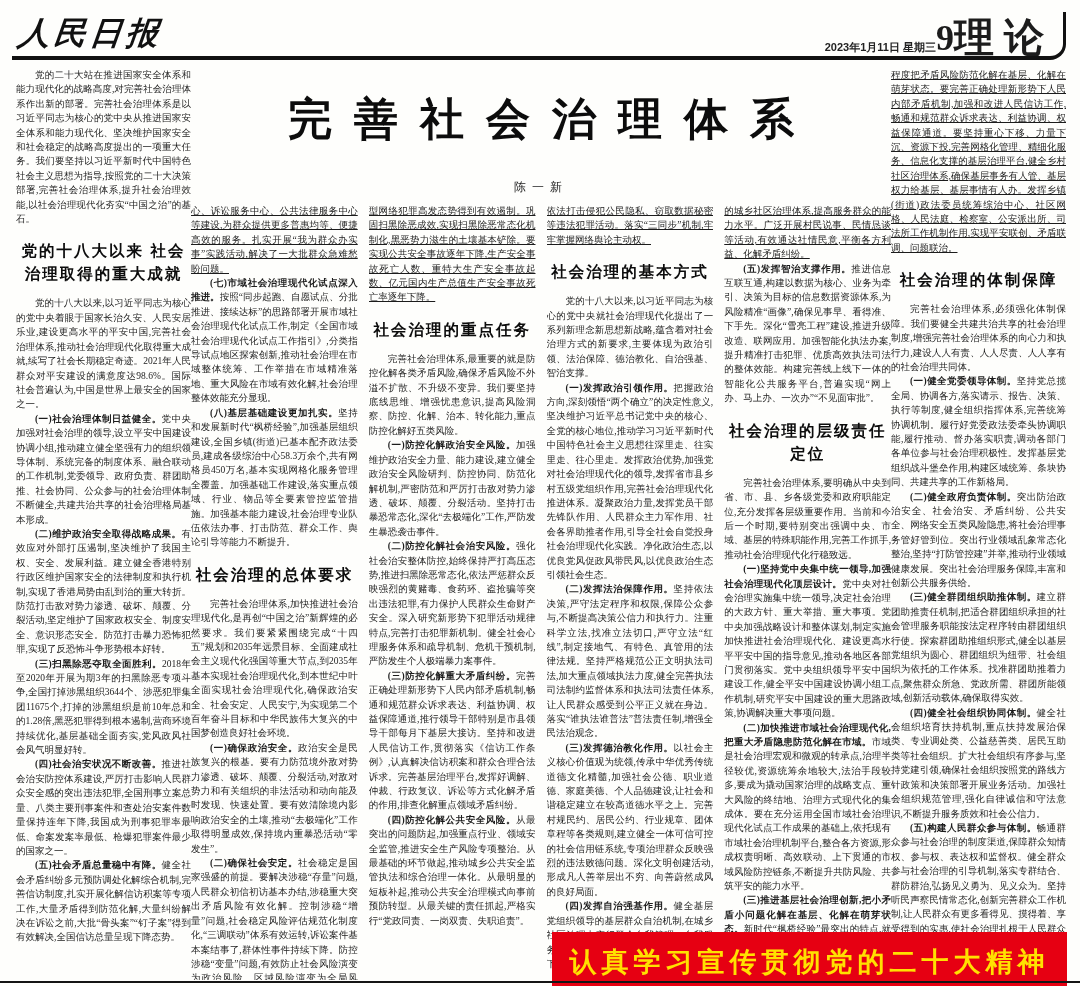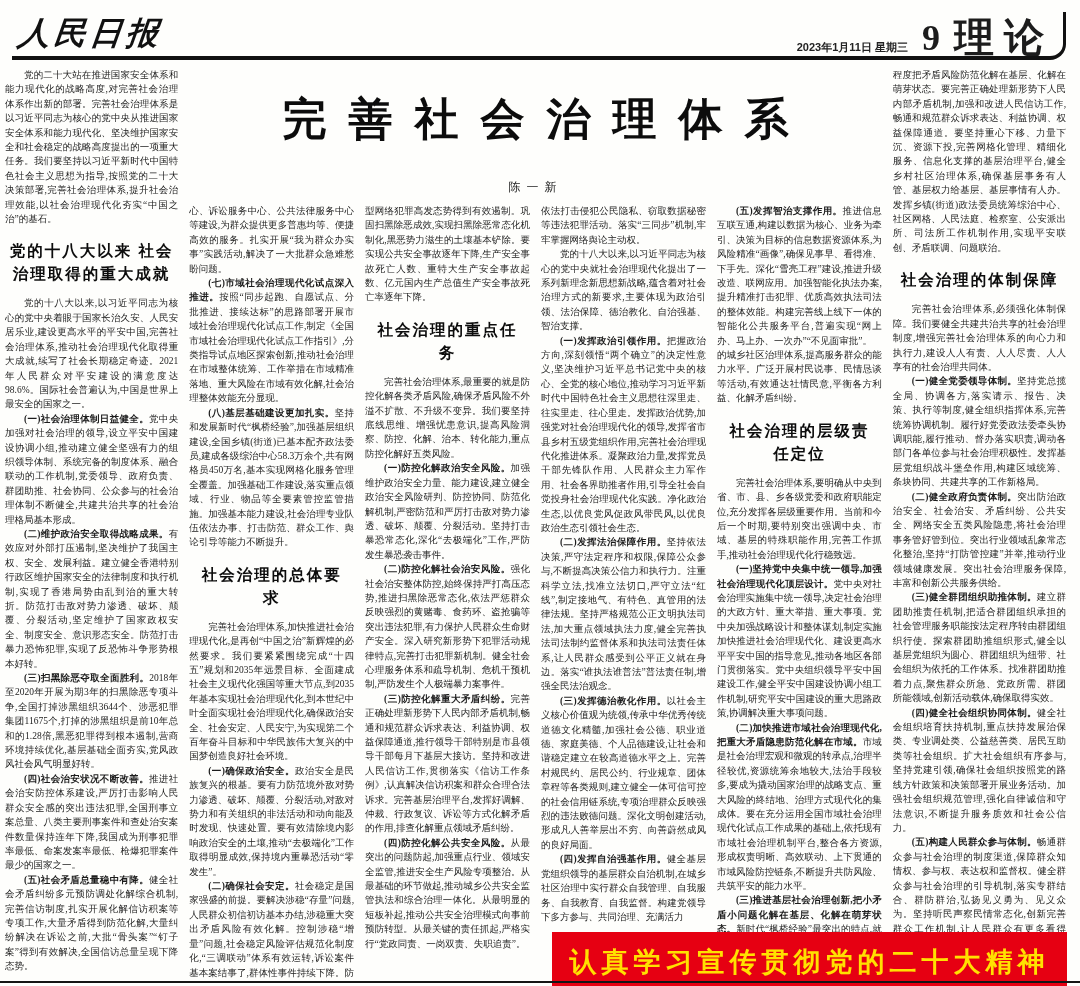--- a/index.html
+++ b/index.html
@@ -3,39 +3,39 @@
 <meta charset="utf-8">
 <style>
   html,body{margin:0;padding:0;background:#e9e9e6;}
   .page{position:relative;width:1080px;height:986px;margin:0 auto;background:#fefefc;
         font-family:"Liberation Serif","DejaVu Serif",serif;color:#1c1c1c;overflow:hidden;}
   
   .hdr{position:relative;height:62px;}
   .masthead{position:absolute;left:18px;top:12px;font-family:"DejaVu Serif",serif;
             font-weight:900;font-style:italic;font-size:32px;letter-spacing:4px;
             transform:skewX(-6deg);color:#111;}
-  .hdr-right{position:absolute;right:26px;top:10px;display:flex;align-items:center;gap:14px;}
+  .hdr-right{position:absolute;right:26px;top:10px;display:flex;align-items:center;}
   .date{font-family:"Liberation Sans",sans-serif;font-size:11px;font-weight:bold;color:#222;
         position:relative;top:10px;}
   .pagenum{font-size:36px;font-weight:bold;font-family:"Liberation Serif",serif;}
   .section{font-size:40px;font-weight:bold;letter-spacing:10px;font-family:"Liberation Serif",serif;}
   .hdr-rule{position:absolute;left:12px;right:14px;top:12px;height:44px;
             border-bottom:4px solid #111;border-right:3px solid #111;
             border-bottom-right-radius:16px;pointer-events:none;}
   
-  .content{display:flex;gap:11px;padding:6px 14px 0 5px;height:912px;}
+  .content{display:flex;padding:6px 14px 0 16px;height:912px;}
   .col{flex:1 1 0;overflow:hidden;text-align:justify;}
   .mid{flex:4 4 0;display:flex;flex-direction:column;min-width:0;}
   .headline-block{height:136px;text-align:center;}
   .headline-block h1{margin:22px 0 0 0;font-family:"Liberation Sans",sans-serif;
             font-weight:900;font-size:44px;letter-spacing:22px;text-indent:22px;color:#0c0c0c;}
   .author{margin-top:30px;font-size:12px;letter-spacing:6px;color:#222;}
   .mid-cols{display:flex;gap:11px;flex:1;min-height:0;}
   .para{margin:0;font-size:9.5px;line-height:14.4px;text-indent:2em;}
-  .para.noindent{text-indent:0;}
+  .para.noindent{text-indent:0;text-decoration:underline;}
   .lead{font-weight:bold;}
   .col-heading{font-family:"Liberation Sans",sans-serif;font-weight:900;font-size:15.5px;
             line-height:23px;text-align:center;margin:13px 4px 11px 4px;color:#0c0c0c;letter-spacing:2px;}
   
   .banner{position:absolute;left:552px;right:13px;top:932px;height:59px;
           display:flex;align-items:center;justify-content:center;
           font-family:"Liberation Sans",sans-serif;font-weight:900;font-size:27px;
           letter-spacing:5px;}
   .bottom-rule{position:absolute;left:0;right:0;bottom:3px;height:2px;background:#151515;}
 </style>
@@ -83,29 +83,30 @@
             <p class="para noindent">型网络犯罪高发态势得到有效遏制。巩固扫黑除恶成效,实现扫黑除恶常态化机制化,黑恶势力滋生的土壤基本铲除。要实现公共安全事故逐年下降,生产安全事故死亡人数、重特大生产安全事故起数、亿元国内生产总值生产安全事故死亡率逐年下降。</p>
             <h2 class="col-heading">社会治理的重点任务</h2>
             <p class="para">完善社会治理体系,最重要的就是防控化解各类矛盾风险,确保矛盾风险不外溢不扩散、不升级不变异。我们要坚持底线思维、增强忧患意识,提高风险洞察、防控、化解、治本、转化能力,重点防控化解好五类风险。</p>
             <p class="para"><span class="lead">(一)防控化解政治安全风险。</span>加强维护政治安全力量、能力建设,建立健全政治安全风险研判、防控协同、防范化解机制,严密防范和严厉打击敌对势力渗透、破坏、颠覆、分裂活动。坚持打击暴恐常态化,深化“去极端化”工作,严防发生暴恐袭击事件。</p>
             <p class="para"><span class="lead">(二)防控化解社会治安风险。</span>强化社会治安整体防控,始终保持严打高压态势,推进扫黑除恶常态化,依法严惩群众反映强烈的黄赌毒、食药环、盗抢骗等突出违法犯罪,有力保护人民群众生命财产安全。深入研究新形势下犯罪活动规律特点,完善打击犯罪新机制。健全社会心理服务体系和疏导机制、危机干预机制,严防发生个人极端暴力案事件。</p>
             <p class="para"><span class="lead">(三)防控化解重大矛盾纠纷。</span>完善正确处理新形势下人民内部矛盾机制,畅通和规范群众诉求表达、利益协调、权益保障通道,推行领导干部特别是市县领导干部每月下基层大接访。坚持和改进人民信访工作,贯彻落实《信访工作条例》,认真解决信访积案和群众合理合法诉求。完善基层治理平台,发挥好调解、仲裁、行政复议、诉讼等方式化解矛盾的作用,排查化解重点领域矛盾纠纷。</p>
             <p class="para"><span class="lead">(四)防控化解公共安全风险。</span>从最突出的问题防起,加强重点行业、领域安全监管,推进安全生产风险专项整治。从最基础的环节做起,推动城乡公共安全监管执法和综合治理一体化。从最明显的短板补起,推动公共安全治理模式向事前预防转型。从最关键的责任抓起,严格实行“党政同责、一岗双责、失职追责”。</p>
           </div>
         <div class="col">
             <p class="para noindent">依法打击侵犯公民隐私、窃取数据秘密等违法犯罪活动。落实“三同步”机制,牢牢掌握网络舆论主动权。</p>
+            <h2 class="col-heading">社会治理的基本方式</h2>
             <p class="para">党的十八大以来,以习近平同志为核心的党中央就社会治理现代化提出了一系列新理念新思想新战略,蕴含着对社会治理方式的新要求,主要体现为政治引领、法治保障、德治教化、自治强基、智治支撑。</p>
             <p class="para"><span class="lead">(一)发挥政治引领作用。</span>把握政治方向,深刻领悟“两个确立”的决定性意义,坚决维护习近平总书记党中央的核心、全党的核心地位,推动学习习近平新时代中国特色社会主义思想往深里走、往实里走、往心里走。发挥政治优势,加强党对社会治理现代化的领导,发挥省市县乡村五级党组织作用,完善社会治理现代化推进体系。凝聚政治力量,发挥党员干部先锋队作用、人民群众主力军作用、社会各界助推者作用,引导全社会自觉投身社会治理现代化实践。净化政治生态,以优良党风促政风带民风,以优良政治生态引领社会生态。</p>
             <p class="para"><span class="lead">(二)发挥法治保障作用。</span>坚持依法决策,严守法定程序和权限,保障公众参与,不断提高决策公信力和执行力。注重科学立法,找准立法切口,严守立法“红线”,制定接地气、有特色、真管用的法律法规。坚持严格规范公正文明执法司法,加大重点领域执法力度,健全完善执法司法制约监督体系和执法司法责任体系,让人民群众感受到公平正义就在身边。落实“谁执法谁普法”普法责任制,增强全民法治观念。</p>
             <p class="para"><span class="lead">(三)发挥德治教化作用。</span>以社会主义核心价值观为统领,传承中华优秀传统道德文化精髓,加强社会公德、职业道德、家庭美德、个人品德建设,让社会和谐稳定建立在较高道德水平之上。完善村规民约、居民公约、行业规章、团体章程等各类规则,建立健全一体可信可控的社会信用链系统,专项治理群众反映强烈的违法败德问题。深化文明创建活动,形成凡人善举层出不穷、向善蔚然成风的良好局面。</p>
             <p class="para"><span class="lead">(四)发挥自治强基作用。</span>健全基层党组织领导的基层群众自治机制,在城乡社区治理中实行群众自我管理、自我服务、自我教育、自我监督。构建党领导下多方参与、共同治理、充满活力</p>
           </div>
         <div class="col">
+            <p class="para noindent">的城乡社区治理体系,提高服务群众的能力水平。广泛开展村民说事、民情恳谈等活动,有效通达社情民意,平衡各方利益、化解矛盾纠纷。</p>
             <p class="para"><span class="lead">(五)发挥智治支撑作用。</span>推进信息互联互通,构建以数据为核心、业务为牵引、决策为目标的信息数据资源体系,为风险精准“画像”,确保见事早、看得准、下手先。深化“雪亮工程”建设,推进升级改造、联网应用。加强智能化执法办案,提升精准打击犯罪、优质高效执法司法的整体效能。构建完善线上线下一体的智能化公共服务平台,普遍实现“网上办、马上办、一次办”“不见面审批”。</p>
-            <p class="para noindent">的城乡社区治理体系,提高服务群众的能力水平。广泛开展村民说事、民情恳谈等活动,有效通达社情民意,平衡各方利益、化解矛盾纠纷。</p>
             <h2 class="col-heading">社会治理的层级责任定位</h2>
             <p class="para">完善社会治理体系,要明确从中央到省、市、县、乡各级党委和政府职能定位,充分发挥各层级重要作用。当前和今后一个时期,要特别突出强调中央、市域、基层的特殊职能作用,完善工作抓手,推动社会治理现代化行稳致远。</p>
             <p class="para"><span class="lead">(一)坚持党中央集中统一领导,加强社会治理现代化顶层设计。</span>党中央对社会治理实施集中统一领导,决定社会治理的大政方针、重大举措、重大事项。党中央加强战略设计和整体谋划,制定实施加快推进社会治理现代化、建设更高水平平安中国的指导意见,推动各地区各部门贯彻落实。党中央组织领导平安中国建设工作,健全平安中国建设协调小组工作机制,研究平安中国建设的重大思路政策,协调解决重大事项问题。</p>
             <p class="para"><span class="lead">(二)加快推进市域社会治理现代化,把重大矛盾隐患防范化解在市域。</span>市域是社会治理宏观和微观的转承点,治理半径较优,资源统筹余地较大,法治手段较多,要成为撬动国家治理的战略支点、重大风险的终结地、治理方式现代化的集成体。要在充分运用全国市域社会治理现代化试点工作成果的基础上,依托现有市域社会治理机制平台,整合各方资源,形成权责明晰、高效联动、上下贯通的市域风险防控链条,不断提升共防风险、共筑平安的能力水平。</p>
             <p class="para"><span class="lead">(三)推进基层社会治理创新,把小矛盾小问题化解在基层、化解在萌芽状态。</span>新时代“枫桥经验”最突出的特点,就是牢牢抓住基层基础这一本源,最大</p>
           </div>
       </div>
     </div>
     <div class="col">
         <p class="para noindent">程度把矛盾风险防范化解在基层、化解在萌芽状态。要完善正确处理新形势下人民内部矛盾机制,加强和改进人民信访工作,畅通和规范群众诉求表达、利益协调、权益保障通道。要坚持重心下移、力量下沉、资源下投,完善网格化管理、精细化服务、信息化支撑的基层治理平台,健全乡村社区治理体系,确保基层事务有人管、基层权力给基层、基层事情有人办。发挥乡镇(街道)政法委员统筹综治中心、社区网格、人民法庭、检察室、公安派出所、司法所工作机制作用,实现平安联创、矛盾联调、问题联治。</p>

